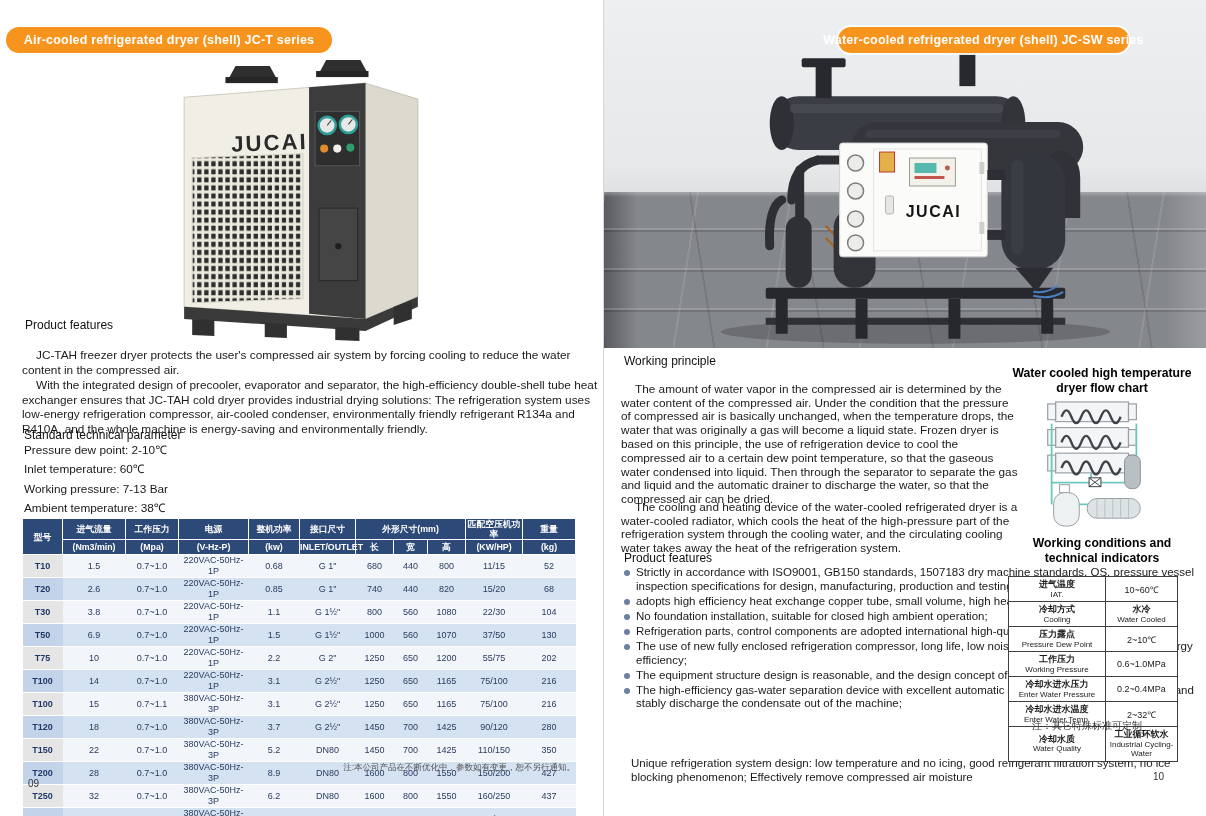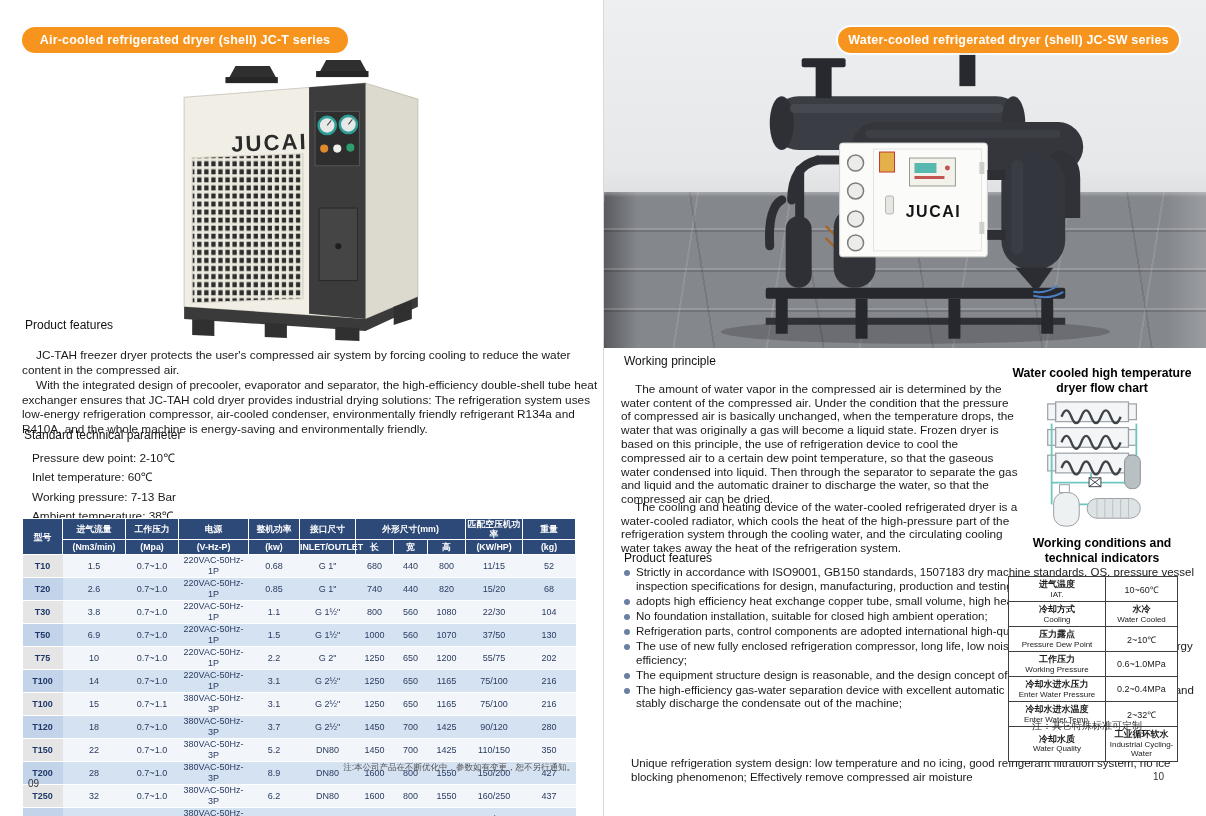--- a/index.html
+++ b/index.html
@@ -5,32 +5,32 @@
   html,body{margin:0;padding:0}
   body{width:1206px;height:816px;position:relative;background:#ffffff;
        font-family:"Liberation Sans",sans-serif;color:#1a1a1a;overflow:hidden}
   .page{position:absolute;top:0;height:816px;width:603px}
   #left-page{left:0}
   #right-page{left:603px;border-left:1px solid #d8d8d8;width:602px}
 
   .pill{position:absolute;background:#F7941D;color:#fff;font-weight:bold;font-size:12.5px;
         display:flex;align-items:center;justify-content:center;border-radius:14px;z-index:5;
         letter-spacing:.2px;white-space:nowrap}
-  #lp-pill{left:22px;top:27px;width:326px;height:26px}
-  #rp-pill{left:234px;top:27px;width:341px;height:26px;box-shadow:0 0 0 2px rgba(255,255,255,.9)}
+  #lp-pill{left:6px;top:27px;width:326px;height:26px}
+  #rp-pill{left:234px;top:27px;width:291px;height:26px;box-shadow:0 0 0 2px rgba(255,255,255,.9)}
 
   
   #lp-machine{position:absolute;left:168px;top:54px;width:266px;height:292px}
   .h-small{position:absolute;font-size:12px;color:#111}
   .para{position:absolute;font-size:11.8px;line-height:14.8px;color:#1a1a1a;text-indent:14px}
   #lp-features-title{left:25px;top:318px}
   #lp-p1{left:22px;top:336px;width:581px}
   #lp-p2{left:22px;top:366px;width:581px}
   #lp-std-title{left:24px;top:428px}
-  #lp-params{position:absolute;left:24px;top:441px;font-size:11.8px;line-height:19.3px;list-style:none;margin:8px;padding:0}
+  #lp-params{position:absolute;left:24px;top:441px;font-size:11.8px;line-height:19.3px;list-style:none;margin:0;padding:0}
 
   #spec-table{position:absolute;left:22px;top:518px;width:553px;border-collapse:collapse;
               table-layout:fixed;font-size:9px;text-align:center}
   #spec-table th{background:#2C4978;color:#fff;font-weight:bold;border:1px solid #fff;
                  padding:0;height:14px;font-size:8.8px;line-height:10px}
   #spec-table td{padding:0;height:14px;border-bottom:1px solid #fff;color:#2a3b5f;line-height:11px}
   #spec-table tr.odd td{background:#f2f6fb}
   #spec-table tr.even td{background:#d5e2f2}
   #spec-table td.model{font-weight:bold;color:#1f3868}
   #spec-table tr.odd td.model{background:#e5e5e5}

